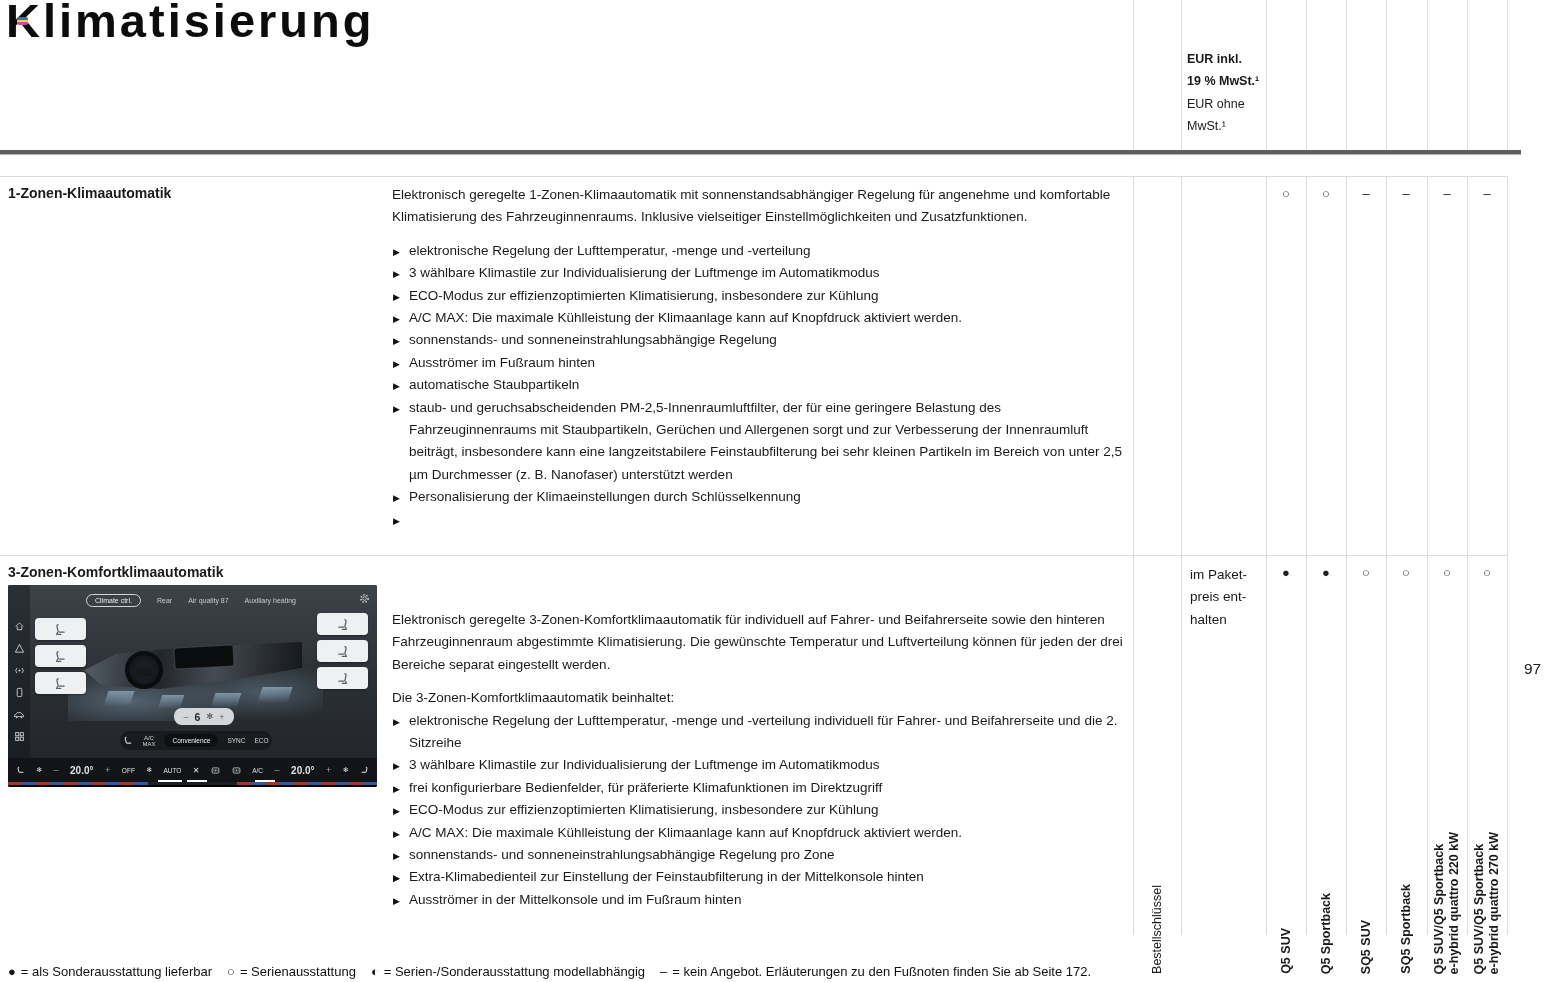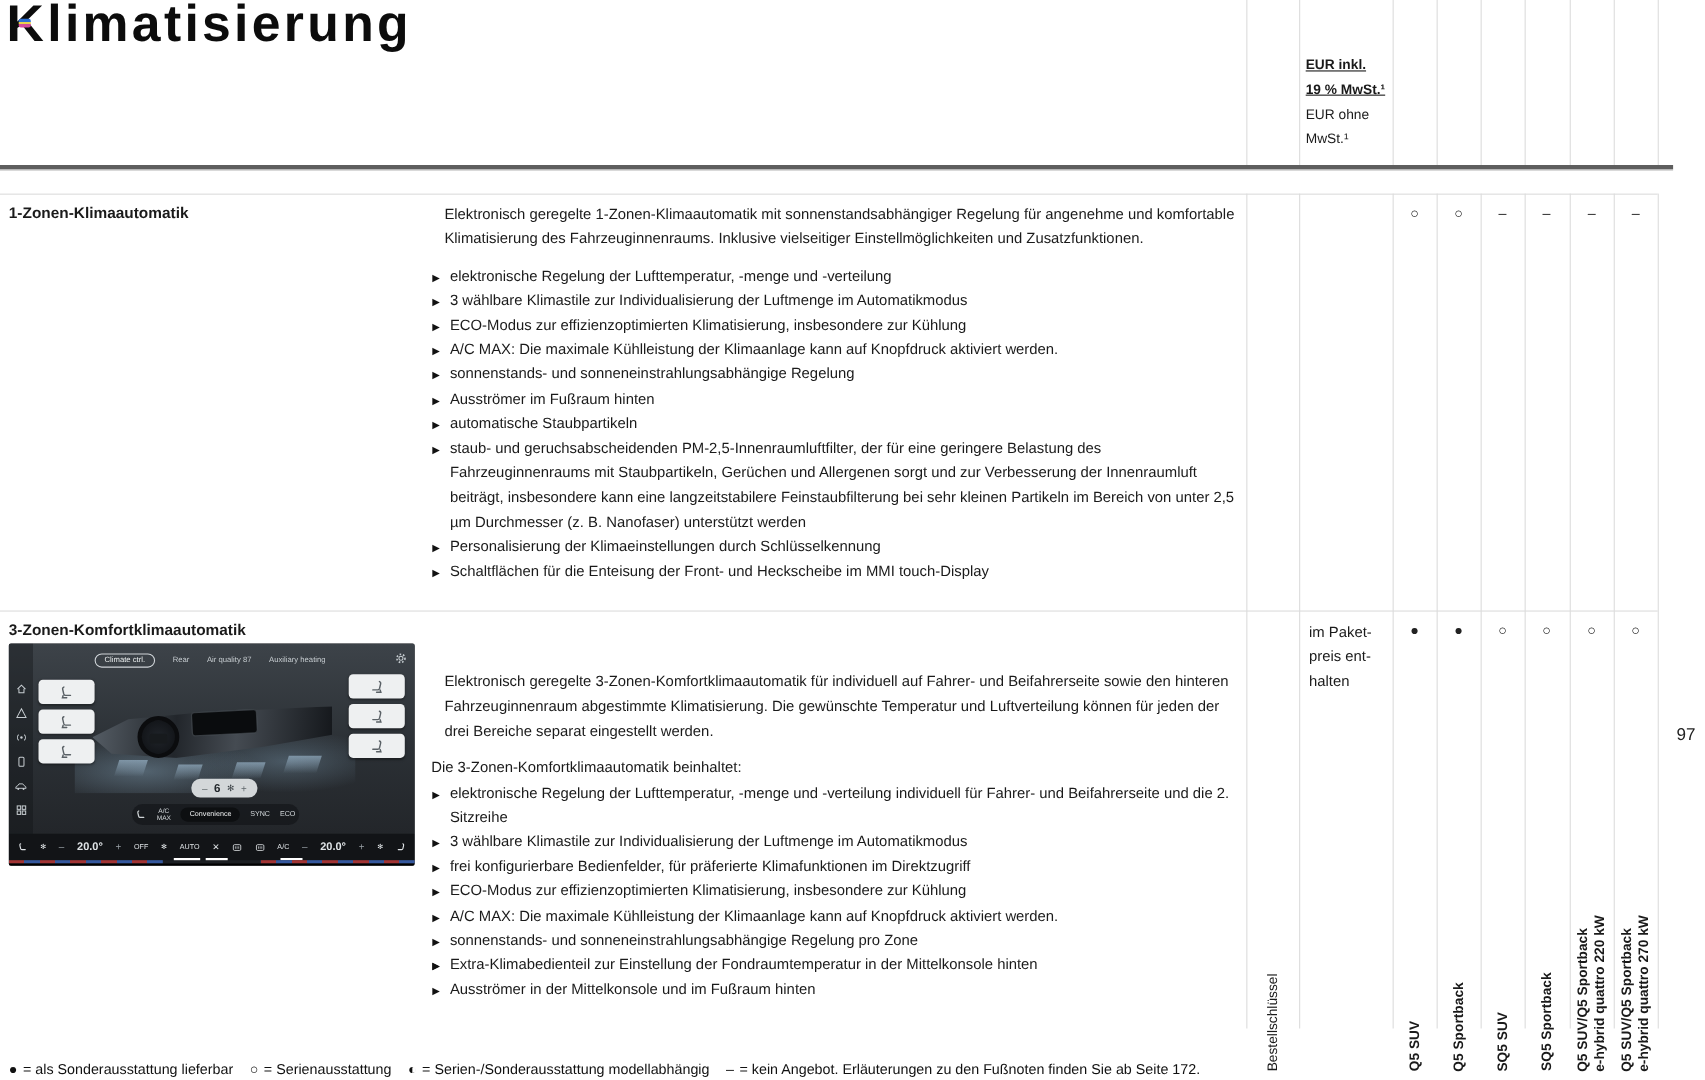--- a/index.html
+++ b/index.html
@@ -13,25 +13,25 @@
   
   .vline{width:1px;background:#dcdcdc;}
   .hline{height:1px;background:#dcdcdc;}
   .thick-rule{left:0;top:150px;width:1521px;height:4px;background:#5e5e5e;}
   .thick-rule-sub{left:0;top:154px;width:1521px;height:1px;background:#b3b3b3;}
   .rot{writing-mode:vertical-rl;transform:rotate(180deg);font-size:12.5px;font-weight:bold;
        line-height:15px;white-space:nowrap;color:#1a1a1a;}
   .rot.reg{font-weight:normal;}
   .colcell{display:flex;justify-content:center;align-items:flex-end;height:142px;bottom:8px;}
   .eur-block{left:1187px;top:48px;width:78px;font-size:12.5px;line-height:22.4px;}
-  .eur-block .b{font-weight:bold;text-decoration:underline;}
+  .eur-block .b{font-weight:bold;}
   
   .row-title{font-size:14px;font-weight:bold;line-height:18px;}
   .desc{width:738px;font-size:13.5px;line-height:22.4px;color:#1a1a1a;}
-  .desc p{margin:0 0 11px 12px;}
+  .desc p{margin:0 0 11px 0;}
   .desc p.subhead{margin:0;}
   .desc ul{margin:0;padding:0;list-style:none;}
   .desc li{position:relative;padding-left:17px;}
   .desc li .tri{position:absolute;left:1px;top:1px;font-size:9px;color:#111;}
   .sym-cell{width:40px;height:16px;line-height:16px;text-align:center;font-size:13px;color:#222;}
   .price-lines{left:1190px;top:564px;width:72px;font-size:13.5px;line-height:22.4px;}
   .page-number{left:1524px;top:660px;font-size:15.5px;color:#222;}
   
   .legend{left:8px;top:964px;display:flex;align-items:baseline;font-size:13px;color:#111;}
   .legend .item{margin-right:15px;white-space:nowrap;}
@@ -149,21 +149,21 @@
   <ul>
     <li><span class="tri" style="font-size: 9px;">▶</span><span>elektronische Regelung der Lufttemperatur, -menge und -verteilung</span></li>
     <li><span class="tri" style="font-size: 9px;">▶</span><span>3 wählbare Klimastile zur Individualisierung der Luftmenge im Automatikmodus</span></li>
     <li><span class="tri" style="font-size: 9px;">▶</span><span>ECO-Modus zur effizienzoptimierten Klimatisierung, insbesondere zur Kühlung</span></li>
     <li><span class="tri" style="font-size: 9px;">▶</span><span>A/C MAX: Die maximale Kühlleistung der Klimaanlage kann auf Knopfdruck aktiviert werden.</span></li>
     <li><span class="tri" style="font-size: 9px;">▶</span><span>sonnenstands- und sonneneinstrahlungsabhängige Regelung</span></li>
     <li><span class="tri" style="font-size: 9px;">▶</span><span>Ausströmer im Fußraum hinten</span></li>
     <li><span class="tri" style="font-size: 9px;">▶</span><span>automatische Staubpartikeln</span></li>
     <li><span class="tri" style="font-size: 9px;">▶</span><span>staub- und geruchsabscheidenden PM-2,5-Innenraumluftfilter, der für eine geringere Belastung des Fahrzeuginnenraums mit Staubpartikeln, Gerüchen und Allergenen sorgt und zur Verbesserung der Innenraumluft beiträgt, insbesondere kann eine langzeitstabilere Feinstaubfilterung bei sehr kleinen Partikeln im Bereich von unter 2,5 µm Durchmesser (z. B. Nanofaser) unterstützt werden</span></li>
     <li><span class="tri" style="font-size: 9px;">▶</span><span>Personalisierung der Klimaeinstellungen durch Schlüsselkennung</span></li>
-    <li><span class="tri" style="font-size: 9px;">▶</span><span>Schaltflächen für die Enteisung der Front- und Heckscheibe im MMI touch-Display</span></li>
+    <li><span class="tri" style="font-size: 9px;">▶</span></li>
   </ul>
 </div>
 <div class="abs sym-cell" style="left:1266px;top:186px">○</div>
 <div class="abs sym-cell" style="left:1306px;top:186px">○</div>
 <div class="abs sym-cell" style="left:1346px;top:186px">–</div>
 <div class="abs sym-cell" style="left:1386px;top:186px">–</div>
 <div class="abs sym-cell" style="left:1427px;top:186px">–</div>
 <div class="abs sym-cell" style="left:1467px;top:186px">–</div>
 
 <div class="abs row-title" style="left:8px;top:563px">3-Zonen-Komfortklimaautomatik</div>
@@ -344,21 +344,21 @@
   <p class="intro">Elektronisch geregelte 3-Zonen-Komfortklimaautomatik für individuell auf Fahrer- und Beifahrerseite sowie den hinteren Fahrzeuginnenraum abgestimmte Klimatisierung. Die gewünschte Temperatur und Luftverteilung können für jeden der drei Bereiche separat eingestellt werden.</p>
   <p class="subhead">Die 3-Zonen-Komfortklimaautomatik beinhaltet:</p>
   <ul>
     <li><span class="tri" style="font-size: 9px;">▶</span><span>elektronische Regelung der Lufttemperatur, -menge und -verteilung individuell für Fahrer- und Beifahrerseite und die 2. Sitzreihe</span></li>
     <li><span class="tri" style="font-size: 9px;">▶</span><span>3 wählbare Klimastile zur Individualisierung der Luftmenge im Automatikmodus</span></li>
     <li><span class="tri" style="font-size: 9px;">▶</span><span>frei konfigurierbare Bedienfelder, für präferierte Klimafunktionen im Direktzugriff</span></li>
     <li><span class="tri" style="font-size: 9px;">▶</span><span>ECO-Modus zur effizienzoptimierten Klimatisierung, insbesondere zur Kühlung</span></li>
     <li><span class="tri" style="font-size: 9px;">▶</span><span>A/C MAX: Die maximale Kühlleistung der Klimaanlage kann auf Knopfdruck aktiviert werden.</span></li>
     <li><span class="tri" style="font-size: 9px;">▶</span><span>sonnenstands- und sonneneinstrahlungsabhängige Regelung pro Zone</span></li>
     <li><span class="tri" style="font-size: 9px;">▶</span></li>
-    <li><span class="tri" style="font-size: 9px;">▶</span><span>Extra-Klimabedienteil zur Einstellung der Fondraumtemperatur in der Mittelkonsole hinten</span></li>
+    <li><span class="tri" style="font-size: 9px;">▶</span><span>Extra-Klimabedienteil zur Einstellung der Feinstaubfilterung in der Mittelkonsole hinten</span></li>
     <li><span class="tri" style="font-size: 9px;">▶</span><span>Ausströmer in der Mittelkonsole und im Fußraum hinten</span></li>
   </ul>
 </div>
 
 <div class="abs price-lines">
   <div>im Paket-</div>
   <div>preis ent-</div>
   <div>halten</div>
 </div>
 

